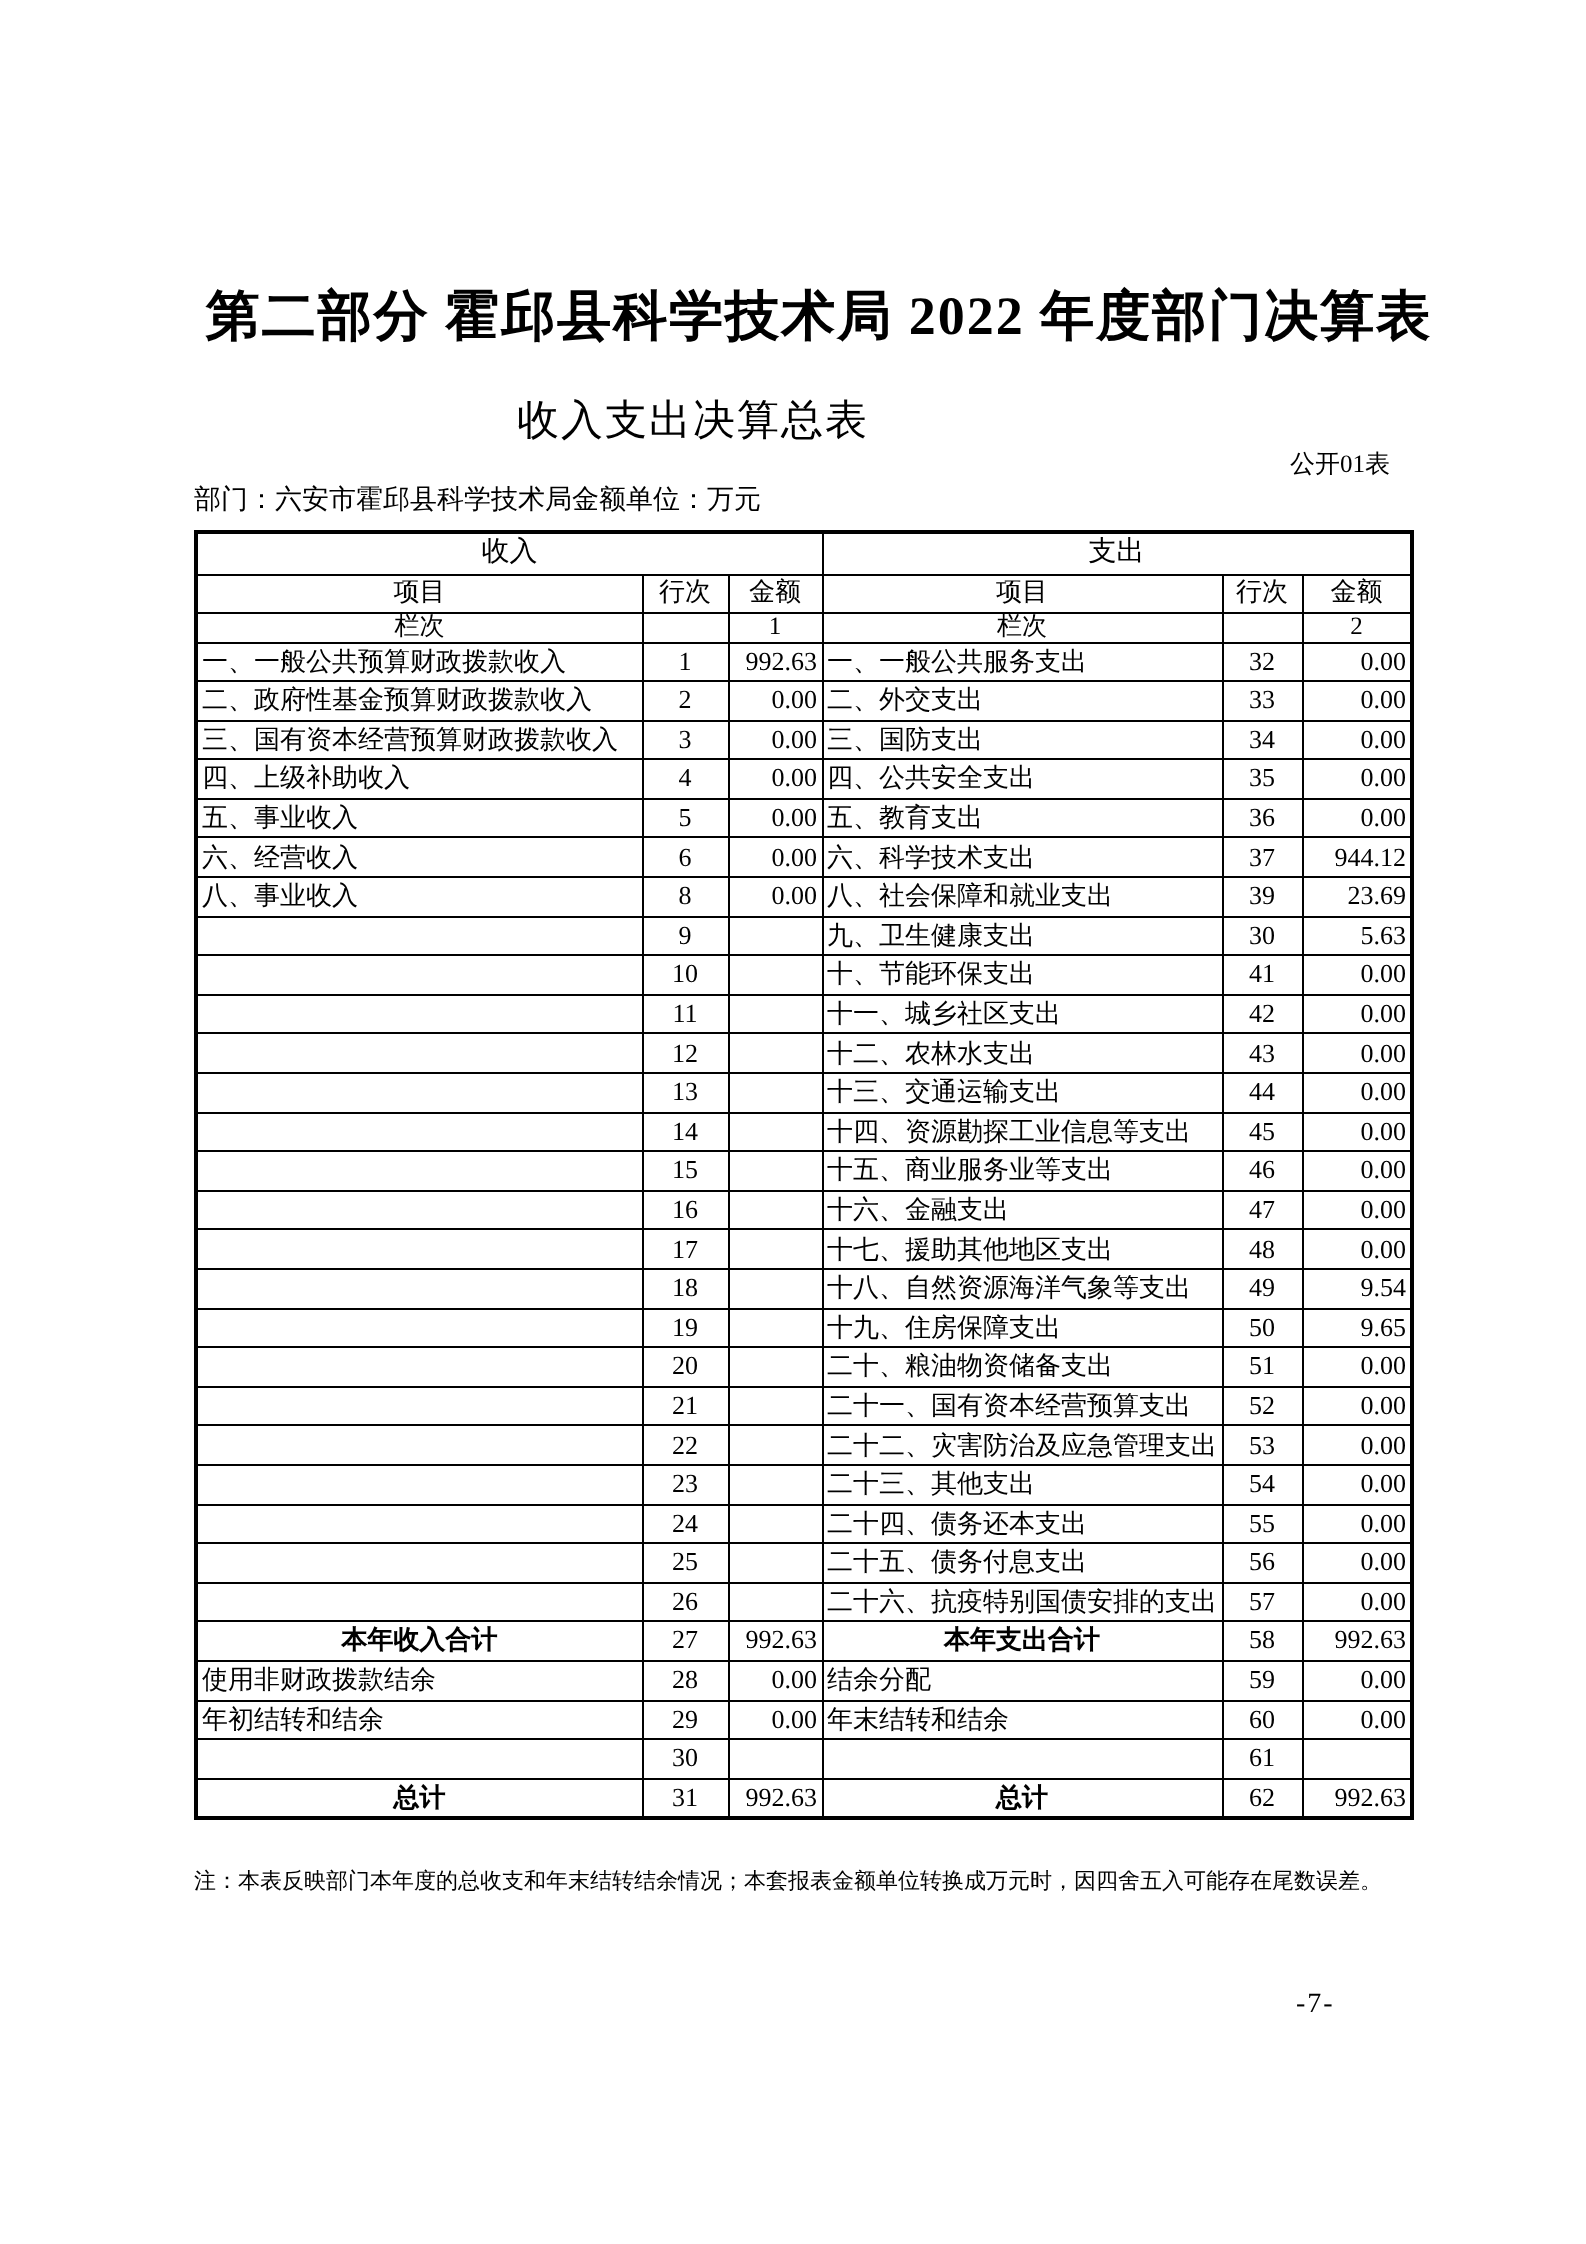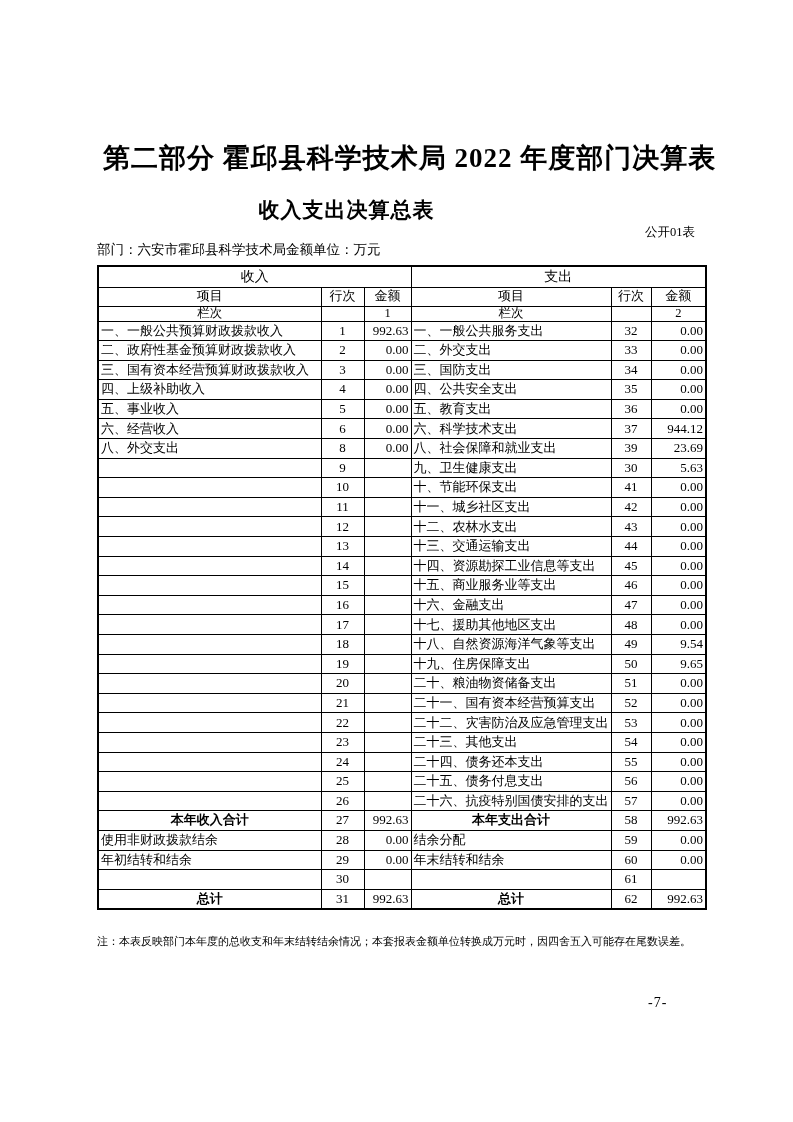--- a/index.html
+++ b/index.html
@@ -10,21 +10,21 @@
     font-family:"Liberation Serif","DejaVu Serif",serif;
     position:relative; overflow:hidden;
   }
   .page-title {
     position:absolute; top:140px; left:13px; width:793px;
     text-align:center; font-size:27px; font-weight:bold;
     letter-spacing:1px; white-space:nowrap;
   }
   .sub-title {
     position:absolute; top:196px; left:0; width:693px;
-    text-align:center; font-size:21px; font-weight:bold;
+    text-align:center; font-size:21px; font-weight:normal;
     font-family:"Liberation Sans","DejaVu Sans",sans-serif;
     letter-spacing:1px;
   }
   .form-label {
     position:absolute; top:224px; left:97px; width:598px;
     text-align:right; font-size:12.5px;
   }
   .meta-row {
     position:absolute; top:241px; left:97px; width:601px;
     display:flex; font-size:13.5px;
@@ -145,21 +145,21 @@
       </tr>
       <tr>
         <td class="item">六、经营收入</td>
         <td class="c">6</td>
         <td class="r">0.00</td>
         <td class="item">六、科学技术支出</td>
         <td class="c">37</td>
         <td class="r">944.12</td>
       </tr>
       <tr>
-        <td class="item">八、外交支出</td>
+        <td class="item">八、事业收入</td>
         <td class="c">8</td>
         <td class="r">0.00</td>
         <td class="item">八、社会保障和就业支出</td>
         <td class="c">39</td>
         <td class="r">23.69</td>
       </tr>
       <tr>
         <td class="item"></td>
         <td class="c">9</td>
         <td class="r"></td>

